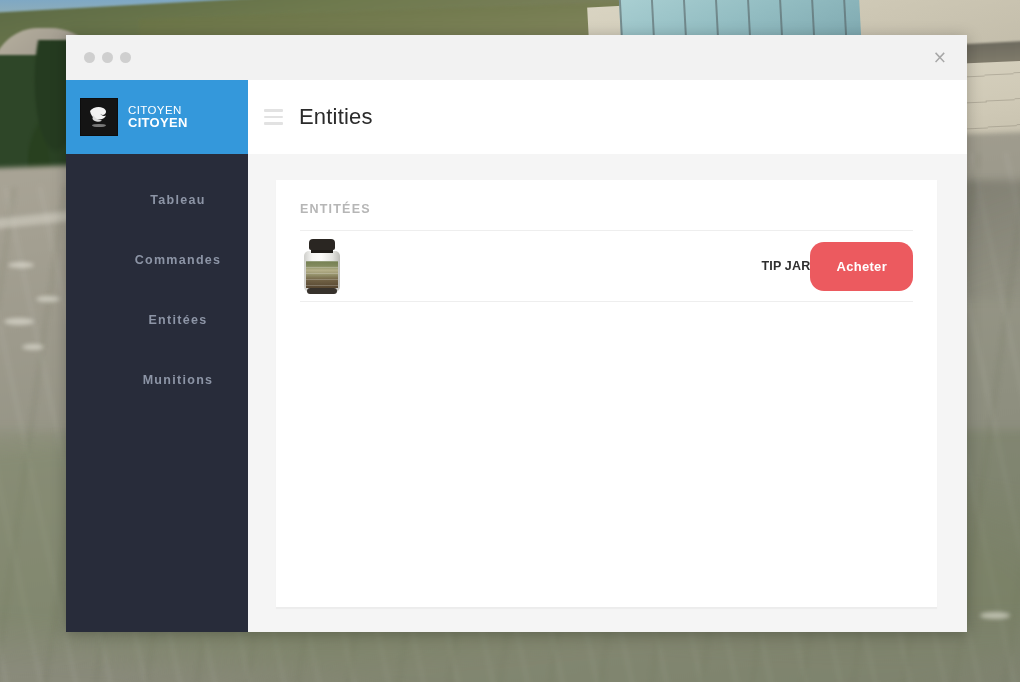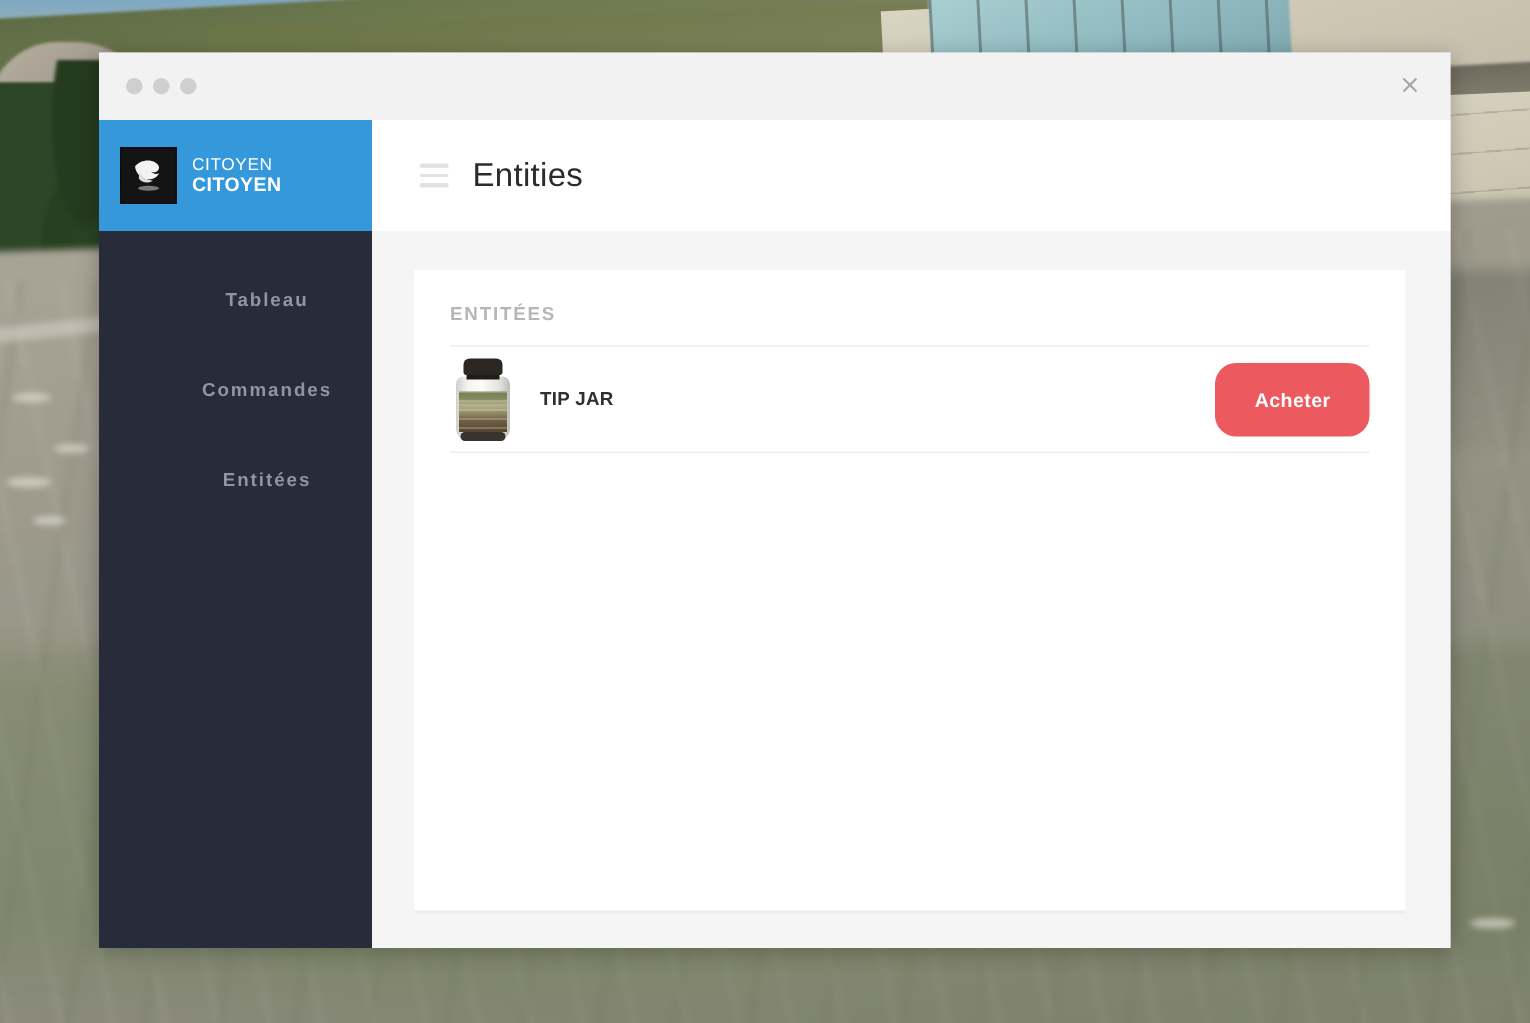--- a/index.html
+++ b/index.html
@@ -258,21 +258,21 @@
     display: flex;
     flex-direction: column;
     background: #f5f5f5;
     min-width: 0;
   }
   .topbar {
     height: 74px;
     background: #ffffff;
     display: flex;
     align-items: center;
-    padding-left: 32px;
+    padding-left: 16px;
     gap: 16px;
     flex: 0 0 74px;
   }
   .hamburger {
     width: 19px;
     display: flex;
     flex-direction: column;
     gap: 4px;
     cursor: pointer;
   }
@@ -319,21 +319,21 @@
     border-top: 1px solid #eeeeee;
     border-bottom: 1px solid #eeeeee;
     padding: 8px 0;
   }
   .item-thumb {
     width: 44px; height: 54px;
     flex: 0 0 44px;
     position: relative;
     margin-right: 16px;
   }
-  .item-info { flex: 1; min-width: 0; }
+  .item-info { flex: 1; min-width: 0; text-align: right; }
   .item-name {
     font-size: 12.5px;
     font-weight: bold;
     color: #2f2f2f;
     letter-spacing: .2px;
   }
   .item-price {
     font-size: 12px;
     color: #b2b2b2;
     font-weight: bold;
@@ -451,20 +451,23 @@
         <div class="nav">
           <div class="nav-item">
             <span>Tableau</span>
           </div>
           <div class="nav-item">
             <span>Commandes</span>
           </div>
           <div class="nav-item">
             <span>Entitées</span>
           </div>
+          <div class="nav-item">
+            <span>Munitions</span>
+          </div>
         </div>
       </div>
 
       <div class="main">
         <div class="topbar">
           <div class="hamburger">
             <span></span>
             <span></span>
             <span></span>
           </div>

